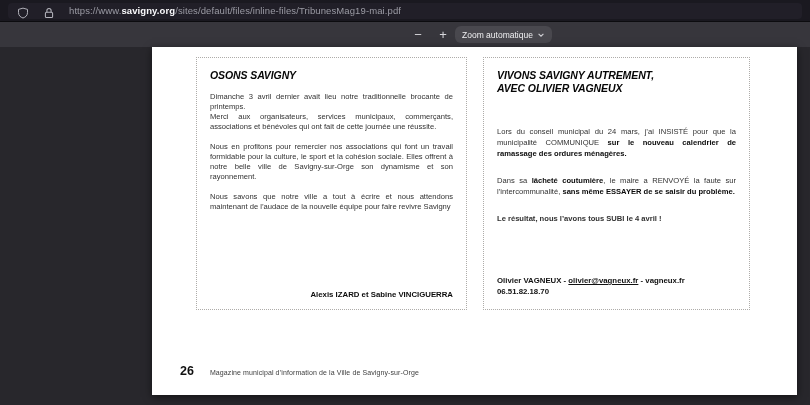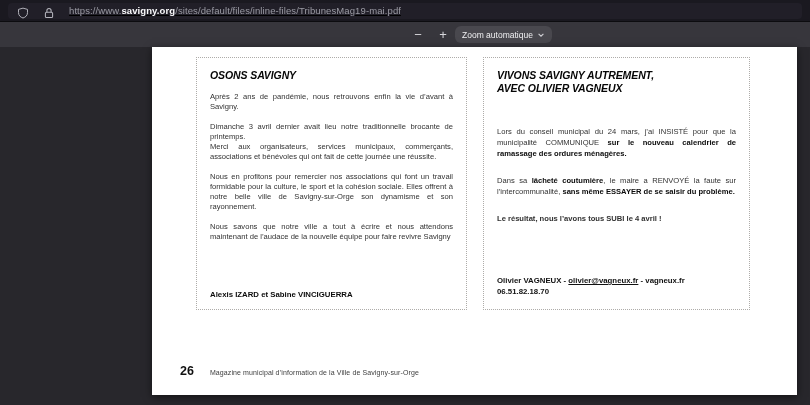--- a/index.html
+++ b/index.html
@@ -19,21 +19,21 @@
     background: #1a1920;
     display: flex; align-items: center;
     padding: 0 8px;
     border-bottom: 1px solid #0d0d11;
   }
   .url-field {
     flex: 1; height: 16px;
     background: #211f28;
     border-radius: 4px;
     display: flex; align-items: center;
-    padding: 0 9px; gap: 14px; text-decoration: underline;
+    padding: 0 9px; gap: 14px;
   }
   .chrome-icon { width: 12px; height: 12px; display: block; flex: none; }
   .url-text {
     font-size: 9.5px; color: #9b9ba4;
     white-space: nowrap; overflow: hidden;
     letter-spacing: 0.1px;
   }
   .url-domain { color: #f9f9fb; font-weight: bold; }
 
   
@@ -99,21 +99,21 @@
     margin: 10px 0 0 0;
     white-space: pre-line;
   }
   .tribune-right .trib-body p { line-height: 11px; margin-top: 16px; }
   .tribune-right .trib-body p.first { margin-top: 32px; }
   .trib-body b, .all-bold { color: #0c0c0c; }
   p.all-bold { font-weight: bold; }
 
   .sig-left {
     position: absolute; left: 13px; right: 13px; bottom: 9px;
-    font-size: 7.8px; line-height: 10px; color: #222;
+    font-size: 7.8px; line-height: 10px; color: #222; text-align: right;
   }
   .sig-left .sig-name { font-weight: bold; color: #0c0c0c; }
   .sig-right {
     position: absolute; left: 13px; right: 13px; bottom: 12px;
     font-size: 7.8px; line-height: 11px;
     font-weight: bold; color: #111;
   }
   .sig-email { text-decoration: underline; }
 
   
@@ -156,21 +156,20 @@
     </span>
   </div>
 </div>
 
 <div class="viewer">
   <div class="pdf-page">
 
     <div class="tribune tribune-left">
       <h2 class="trib-title">OSONS SAVIGNY</h2>
       <div class="trib-body">
-        <p>Après 2 ans de pandémie, nous retrouvons enfin la vie d’avant à Savigny.</p>
         <p>Dimanche 3 avril dernier avait lieu notre traditionnelle brocante de printemps.
 Merci aux organisateurs, services municipaux, commerçants, associations et bénévoles qui ont fait de cette journée une réussite.</p>
         <p>Nous en profitons pour remercier nos associations qui font un travail formidable pour la culture, le sport et la cohésion sociale. Elles offrent à notre belle ville de Savigny-sur-Orge son dynamisme et son rayonnement.</p>
         <p>Nous savons que notre ville a tout à écrire et nous attendons maintenant de l’audace de la nouvelle équipe pour faire revivre Savigny</p>
       </div>
       <div class="sig-left">
         <div class="sig-name">Alexis IZARD et Sabine VINCIGUERRA</div>
       </div>
     </div>
 

